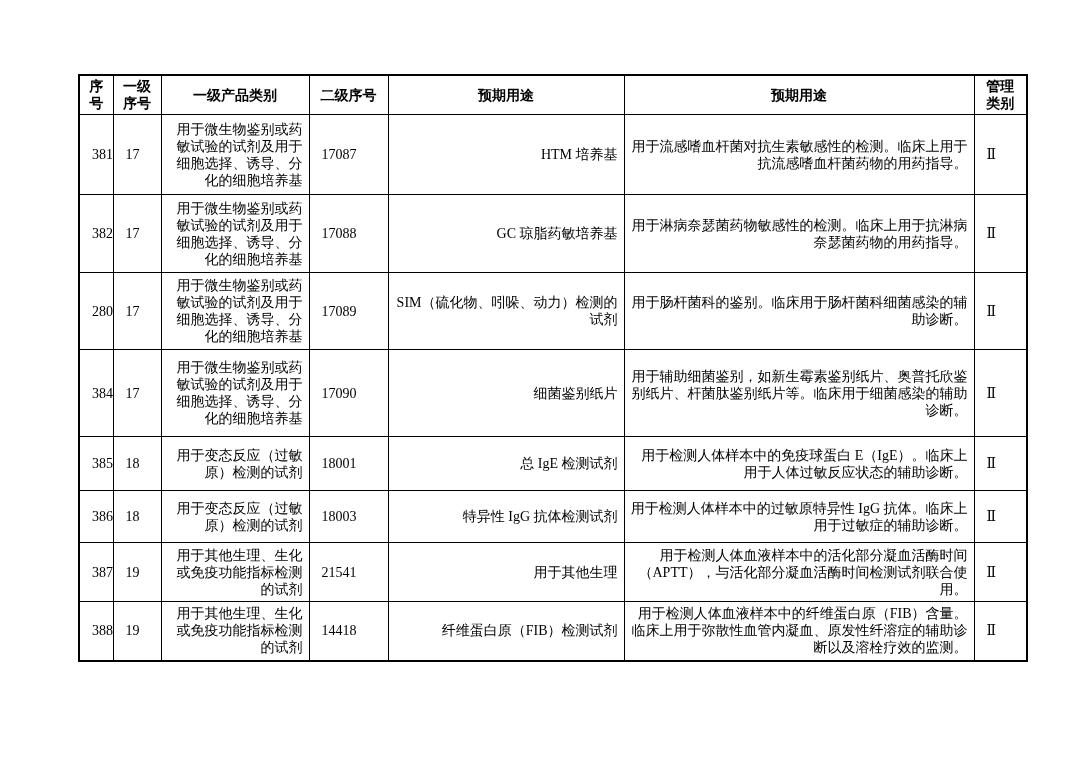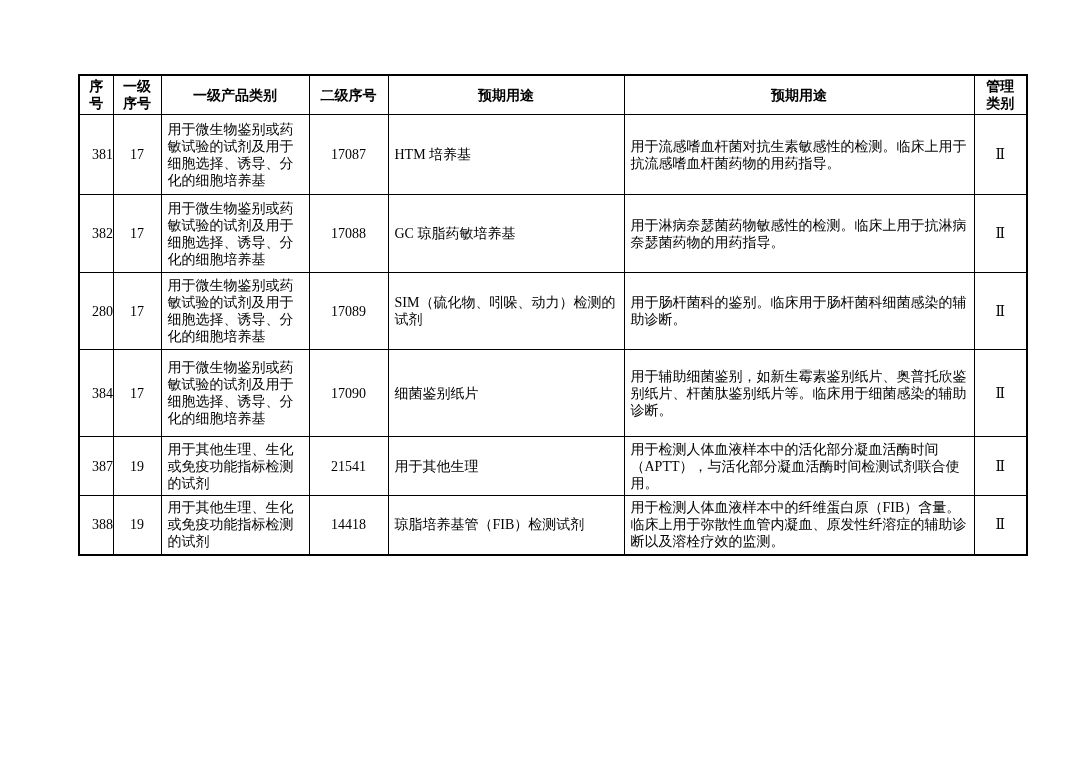--- a/index.html
+++ b/index.html
@@ -47,25 +47,25 @@
   
   col.col-seq      { width: 34px;  }
   col.col-l1_seq   { width: 48px;  }
   col.col-category { width: 148px; }
   col.col-l2_seq   { width: 79px;  }
   col.col-name     { width: 236px; }
   col.col-use      { width: 350px; }
   col.col-mgmt     { width: 53px;  }
   
   td.col-seq, td.col-l1_seq, td.col-l2_seq, td.col-mgmt {
-    text-align: center;
+    text-align: left;
     padding: 2px 12px;
   }
   td.col-category, td.col-name, td.col-use {
-    text-align: left;
+    text-align: right;
     padding: 2px 6px;
   }
   
   tr.r0 { height: 80px; }
   tr.r1 { height: 78px; }
   tr.r2 { height: 77px; }
   tr.r3 { height: 87px; }
   tr.r4 { height: 54px; }
   tr.r5 { height: 52px; }
   tr.r6 { height: 59px; }
@@ -129,33 +129,51 @@
         </tr>
         <tr class="r3">
           <td class="col-seq">384</td>
           <td class="col-l1_seq">17</td>
           <td class="col-category">用于微生物鉴别或药敏试验的试剂及用于细胞选择、诱导、分化的细胞培养基</td>
           <td class="col-l2_seq">17090</td>
           <td class="col-name">细菌鉴别纸片</td>
           <td class="col-use">用于辅助细菌鉴别，如新生霉素鉴别纸片、奥普托欣鉴别纸片、杆菌肽鉴别纸片等。临床用于细菌感染的辅助诊断。</td>
           <td class="col-mgmt">Ⅱ</td>
         </tr>
+        <tr class="r4">
+          <td class="col-seq">385</td>
+          <td class="col-l1_seq">18</td>
+          <td class="col-category">用于变态反应（过敏原）检测的试剂</td>
+          <td class="col-l2_seq">18001</td>
+          <td class="col-name">总 IgE 检测试剂</td>
+          <td class="col-use">用于检测人体样本中的免疫球蛋白 E（IgE）。临床上用于人体过敏反应状态的辅助诊断。</td>
+          <td class="col-mgmt">Ⅱ</td>
+        </tr>
+        <tr class="r5">
+          <td class="col-seq">386</td>
+          <td class="col-l1_seq">18</td>
+          <td class="col-category">用于变态反应（过敏原）检测的试剂</td>
+          <td class="col-l2_seq">18003</td>
+          <td class="col-name">特异性 IgG 抗体检测试剂</td>
+          <td class="col-use">用于检测人体样本中的过敏原特异性 IgG 抗体。临床上用于过敏症的辅助诊断。</td>
+          <td class="col-mgmt">Ⅱ</td>
+        </tr>
         <tr class="r6">
           <td class="col-seq">387</td>
           <td class="col-l1_seq">19</td>
           <td class="col-category">用于其他生理、生化或免疫功能指标检测的试剂</td>
           <td class="col-l2_seq">21541</td>
           <td class="col-name">用于其他生理</td>
           <td class="col-use">用于检测人体血液样本中的活化部分凝血活酶时间（APTT），与活化部分凝血活酶时间检测试剂联合使用。</td>
           <td class="col-mgmt">Ⅱ</td>
         </tr>
         <tr class="r7">
           <td class="col-seq">388</td>
           <td class="col-l1_seq">19</td>
           <td class="col-category">用于其他生理、生化或免疫功能指标检测的试剂</td>
           <td class="col-l2_seq">14418</td>
-          <td class="col-name">琼脂培养基管（FIB）检测试剂</td>
+          <td class="col-name">纤维蛋白原（FIB）检测试剂</td>
           <td class="col-use">用于检测人体血液样本中的纤维蛋白原（FIB）含量。临床上用于弥散性血管内凝血、原发性纤溶症的辅助诊断以及溶栓疗效的监测。</td>
           <td class="col-mgmt">Ⅱ</td>
         </tr>
       </tbody>
   </table>
 </div>
 
 </body></html>

